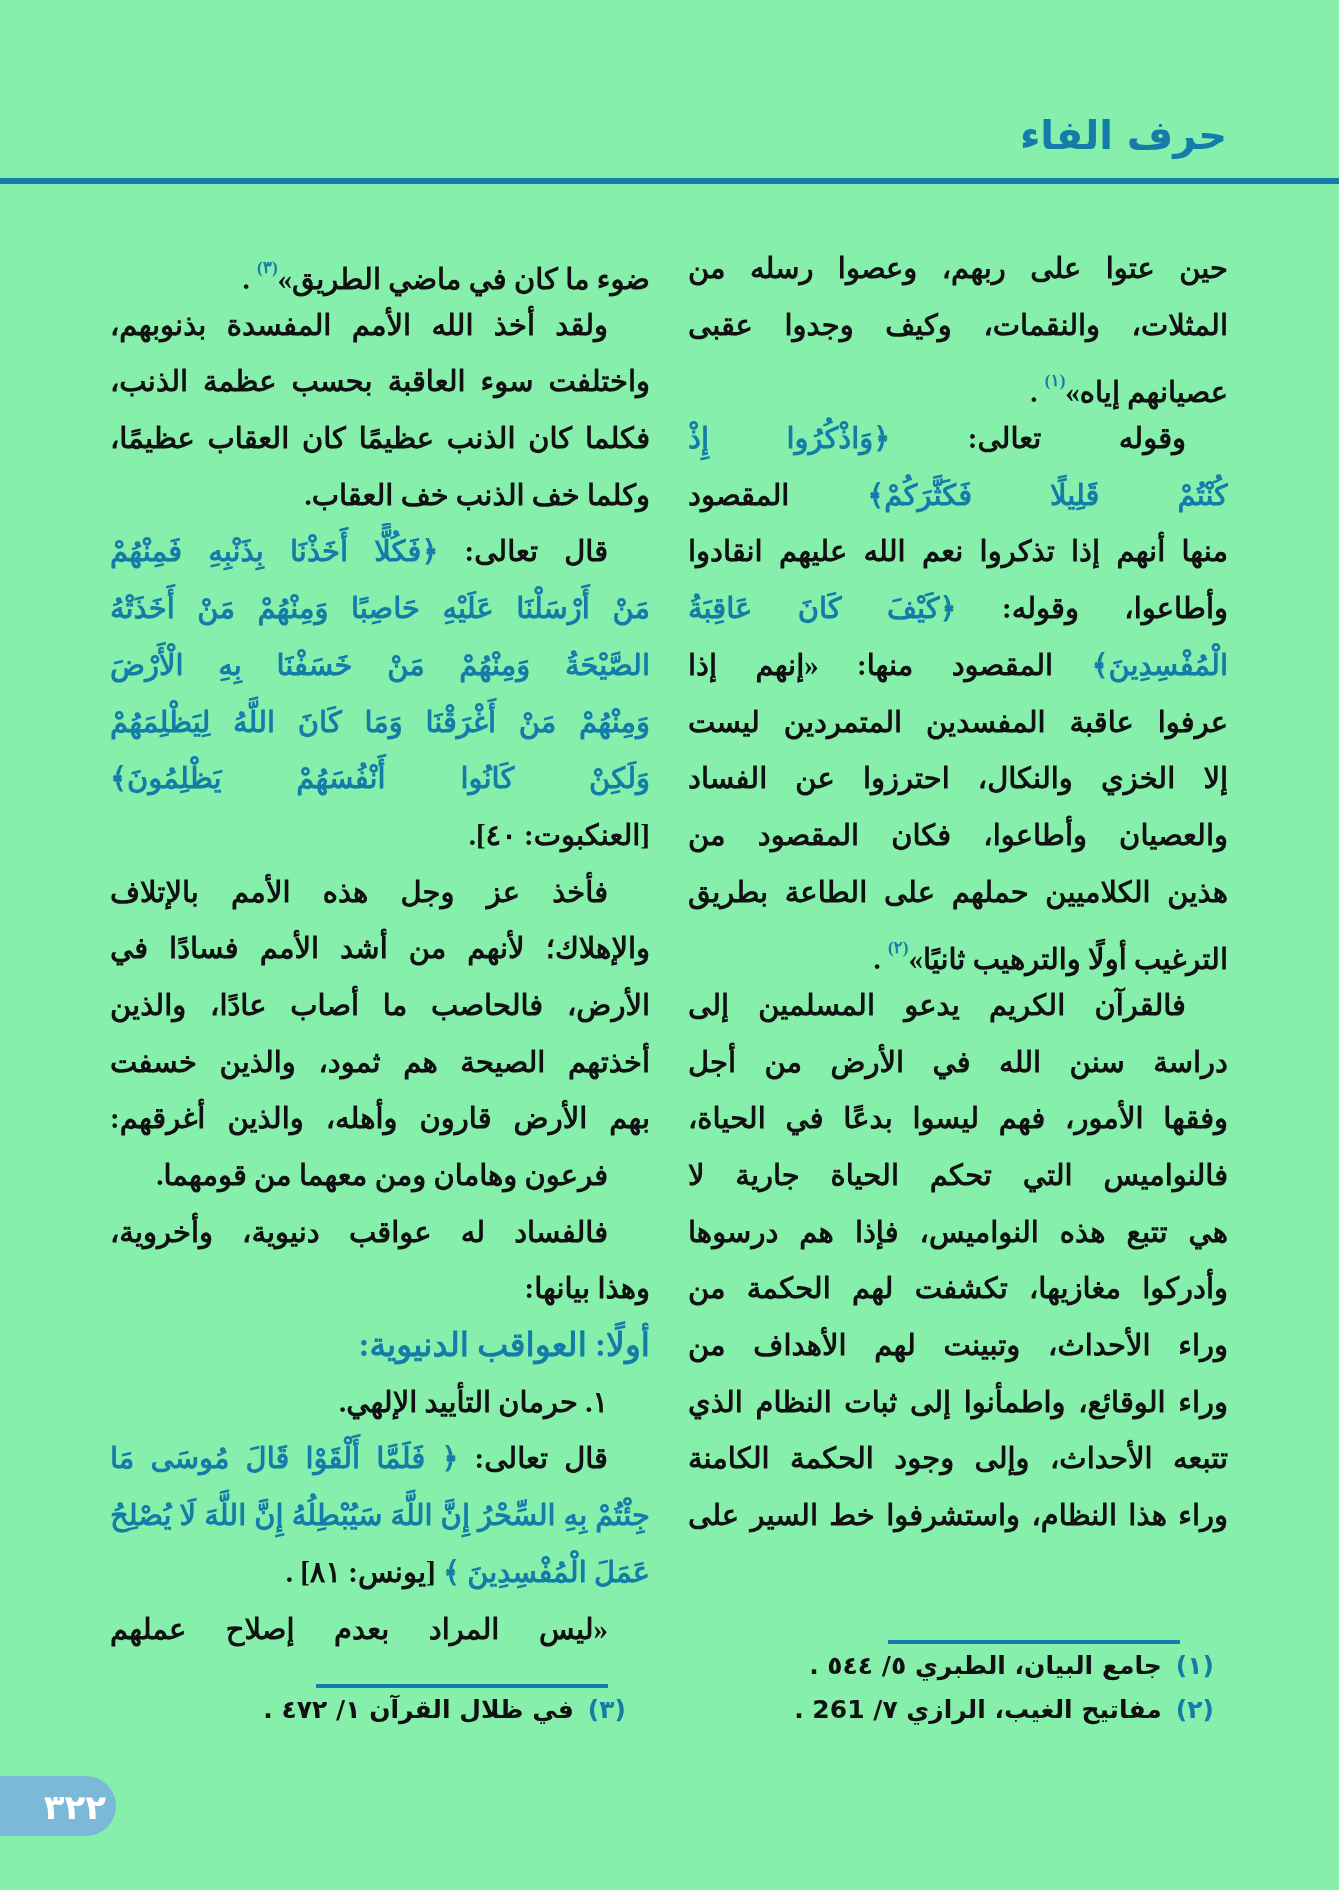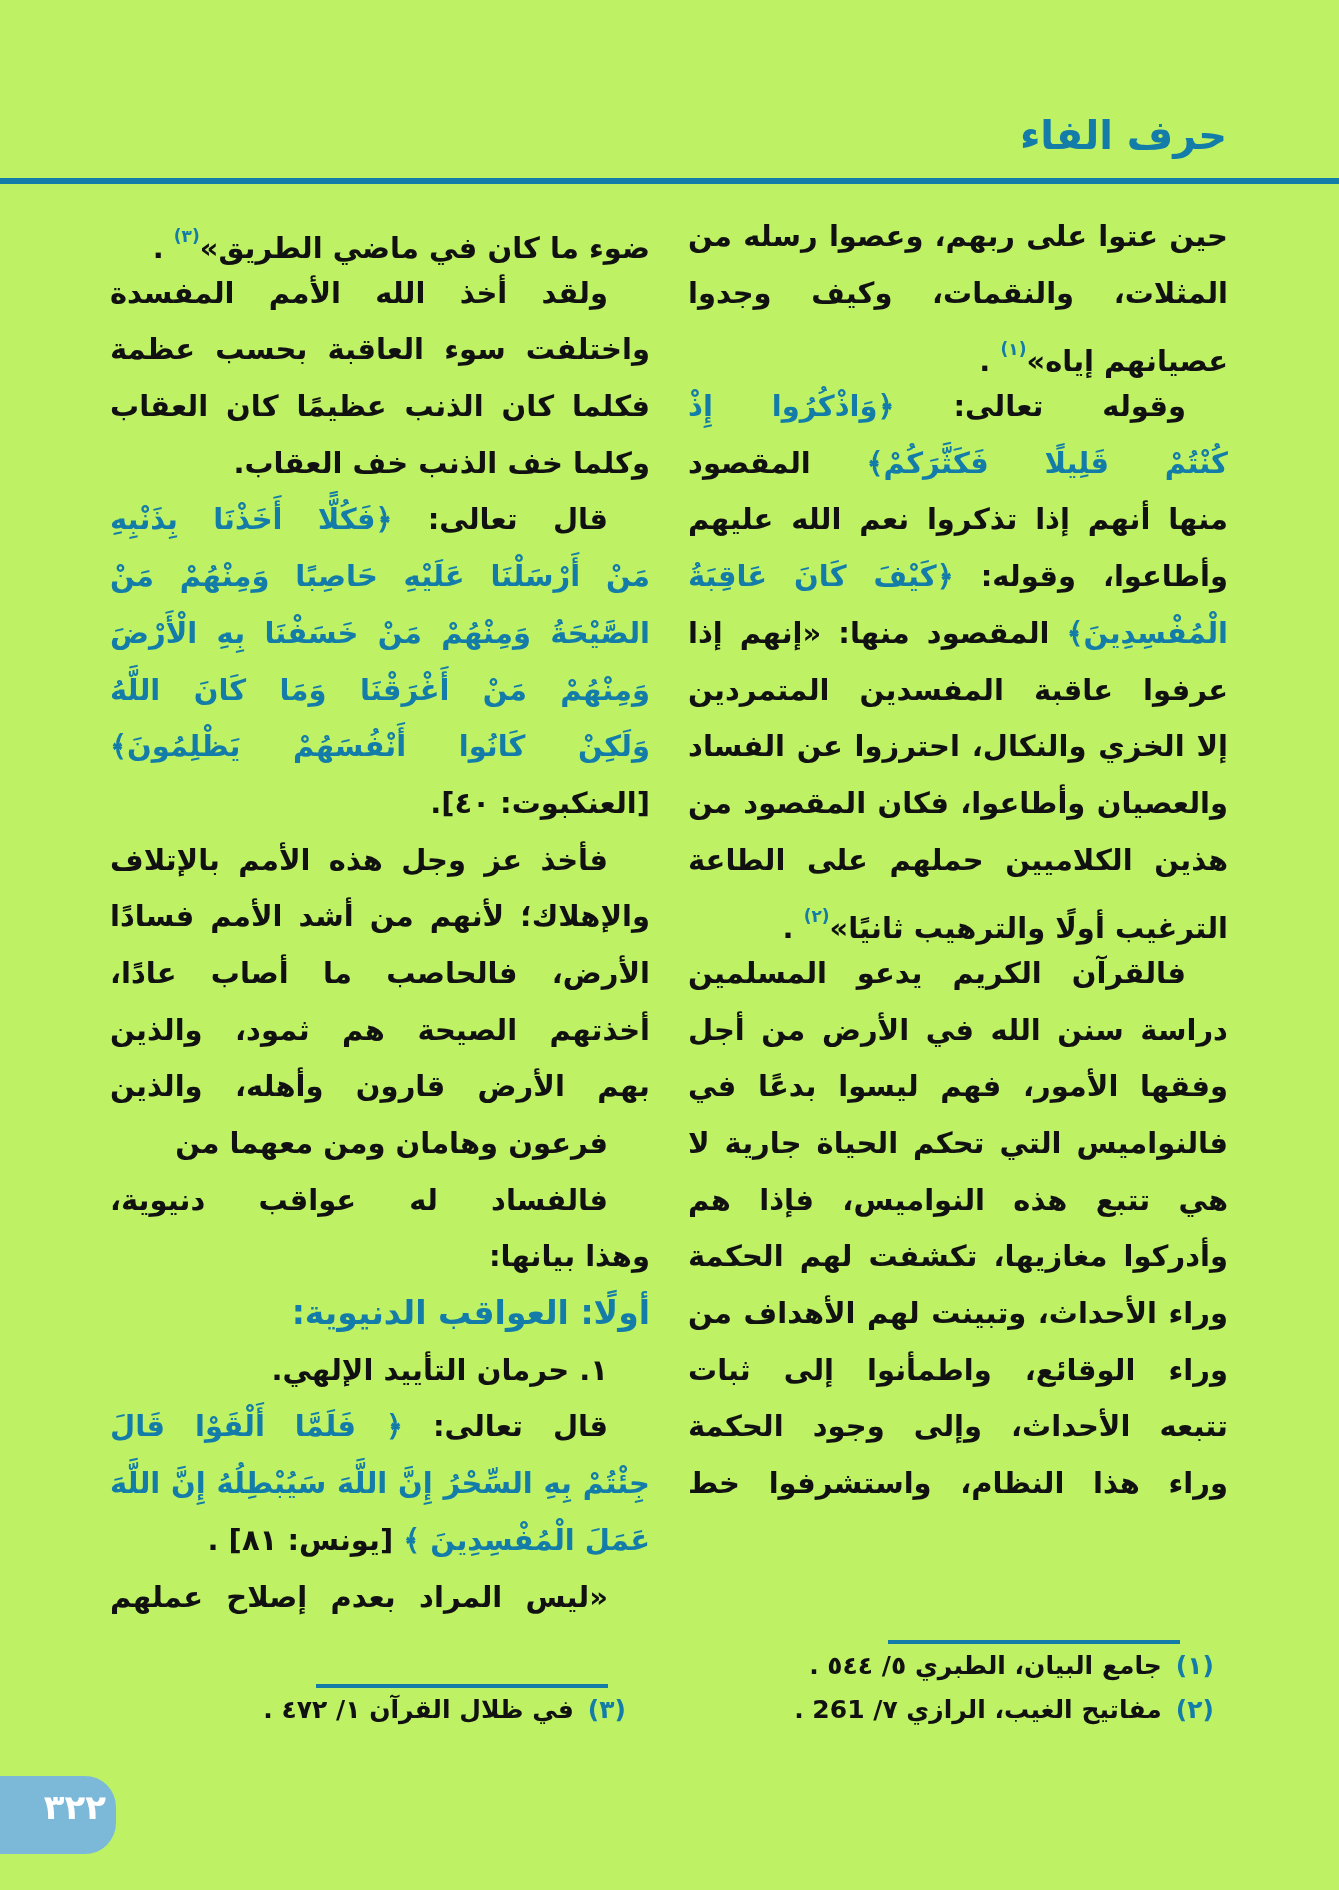--- a/index.html
+++ b/index.html
@@ -1,35 +1,35 @@
 <!DOCTYPE html>
 <html lang="ar" dir="rtl"><head>
 <meta charset="utf-8">
 <style>
   html,body{margin:0;padding:0;background:#ffffff;}
   .page{
     position:relative;
     width:1339px;height:1890px;
-    background:#bef264;
+    background:#86efac;
     font-family:"DejaVu Sans",sans-serif;
     direction:rtl;
     overflow:hidden;
   }
   
   .header-title{
     position:absolute;top:100px;right:112px;
     color:#137ca8;font-size:40px;font-weight:bold;
     line-height:70px;
   }
   .header-rule{
     position:absolute;top:178px;left:0;width:1339px;height:6px;
     background:#137ca8;
   }
   
-  .col{position:absolute;top:208px;width:540px;}
+  .col{position:absolute;top:240px;width:540px;font-family:Liberation Serif, serif;}
   .col-right{right:111px;}
   .col-left{right:689px;}
   .line{
     height:56.7px;line-height:56.7px;
     font-size:29px;font-weight:bold;color:#111111;
     overflow:hidden;
   }
   .line.stretch{text-align:justify;text-align-last:justify;-moz-text-align-last:justify;}
   .line.short{text-align:right;}
   .line.indent{padding-right:42px;}
@@ -53,21 +53,21 @@
   }
   .fn-num{color:#137ca8;margin-left:14px;}
   
   .publisher-logo{
     position:absolute;right:150px;top:1760px;width:270px;
     text-align:center;color:#137ca8;
   }
   .logo-line1{font-size:30px;font-weight:bold;line-height:44px;}
   .logo-line2{font-size:18px;font-weight:bold;line-height:24px;}
   .page-badge{
-    position:absolute;left:0;top:1776px;width:116px;height:78px;
+    position:absolute;left:0;top:1776px;width:116px;height:60px;
     background:#7cb9d8;border-radius:0 31px 31px 0;
     color:#ffffff;font-size:34px;font-weight:bold;
     text-align:center;line-height:62px;letter-spacing:9px;
     padding-right:6px;box-sizing:border-box;padding-left:40px;
   }
 </style>
 </head>
 <body>
 
 <div class="page">

